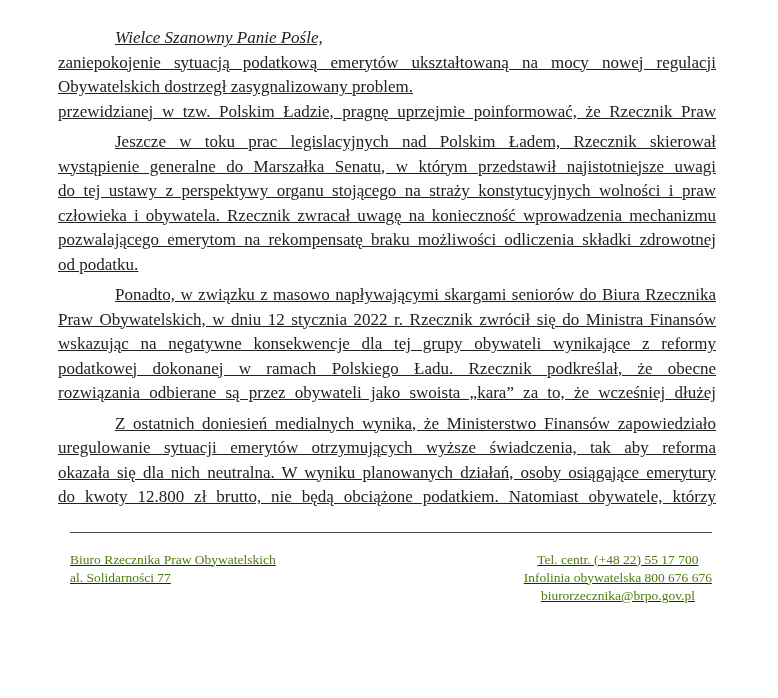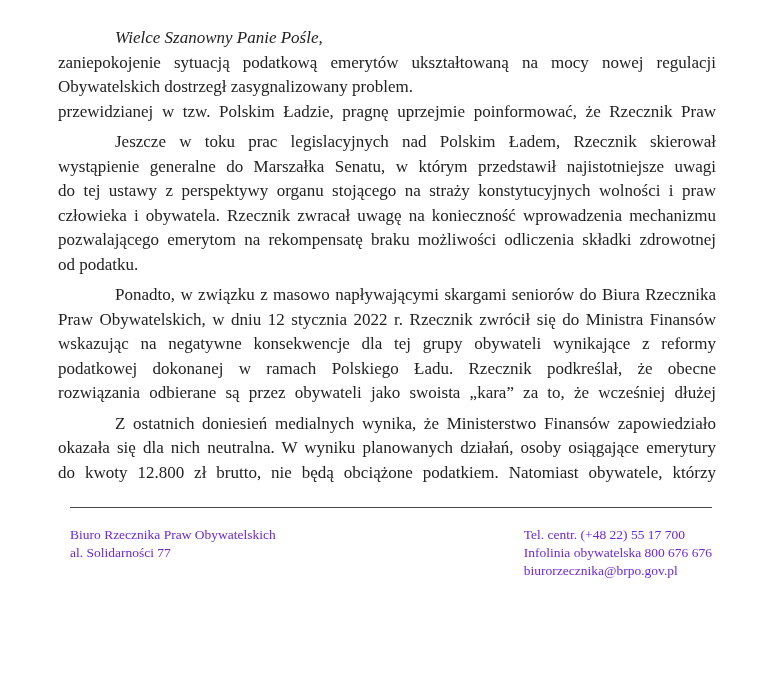--- a/index.html
+++ b/index.html
@@ -4,20 +4,21 @@
 <style>
   html, body { margin: 0; padding: 0; background: #ffffff; }
   .page {
     position: relative;
     width: 778px;
     height: 662px;
     background: #ffffff;
     overflow: hidden;
     font-family: "Liberation Serif", "DejaVu Serif", serif;
     color: #222222;
+    text-decoration: underline;
   }
   .letter-body {
     padding: 26px 62px 0 58px;
     font-size: 17px;
     line-height: 24.5px;
   }
   .salutation {
     font-style: italic;
     text-indent: 57px;
   }
@@ -38,24 +39,24 @@
     border: none;
     border-top: 1.5px solid #4a4a4a;
     margin: 0 0 18px 0;
   }
   .footer-columns {
     display: flex;
     justify-content: space-between;
     align-items: flex-start;
     font-size: 13.5px;
     line-height: 18px;
-    color: #6d28d9;
+    color: #4d7c0f;
   }
   .footer-address { text-align: left; }
-  .footer-contact { text-align: left; }
+  .footer-contact { text-align: center; }
 </style>
 </head>
 <body>
 
 <div class="page">
 
   <div class="letter-body">
     <div class="salutation">Wielce Szanowny Panie Pośle,</div>
 
   <div class="para">
@@ -73,20 +74,21 @@
       </div>
       <div class="para">
         <div class="line first just">Ponadto, w związku z masowo napływającymi skargami seniorów do Biura Rzecznika</div>
         <div class="line just">Praw Obywatelskich, w dniu 12 stycznia 2022 r. Rzecznik zwrócił się do Ministra Finansów</div>
         <div class="line just">wskazując na negatywne konsekwencje dla tej grupy obywateli wynikające z reformy</div>
         <div class="line just">podatkowej dokonanej w ramach Polskiego Ładu. Rzecznik podkreślał, że obecne</div>
         <div class="line just">rozwiązania odbierane są przez obywateli jako swoista „kara” za to, że wcześniej dłużej</div>
       </div>
       <div class="para">
         <div class="line first just">Z ostatnich doniesień medialnych wynika, że Ministerstwo Finansów zapowiedziało</div>
+        <div class="line just">uregulowanie sytuacji emerytów otrzymujących wyższe świadczenia, tak aby reforma</div>
         <div class="line just">okazała się dla nich neutralna. W wyniku planowanych działań, osoby osiągające emerytury</div>
         <div class="line just">do kwoty 12.800 zł brutto, nie będą obciążone podatkiem. Natomiast obywatele, którzy</div>
       </div>
     </div>
 
   <div class="footer-section">
     <hr class="footer-rule">
     <div class="footer-columns">
       <div class="footer-address">
         <div>Biuro Rzecznika Praw Obywatelskich</div>

